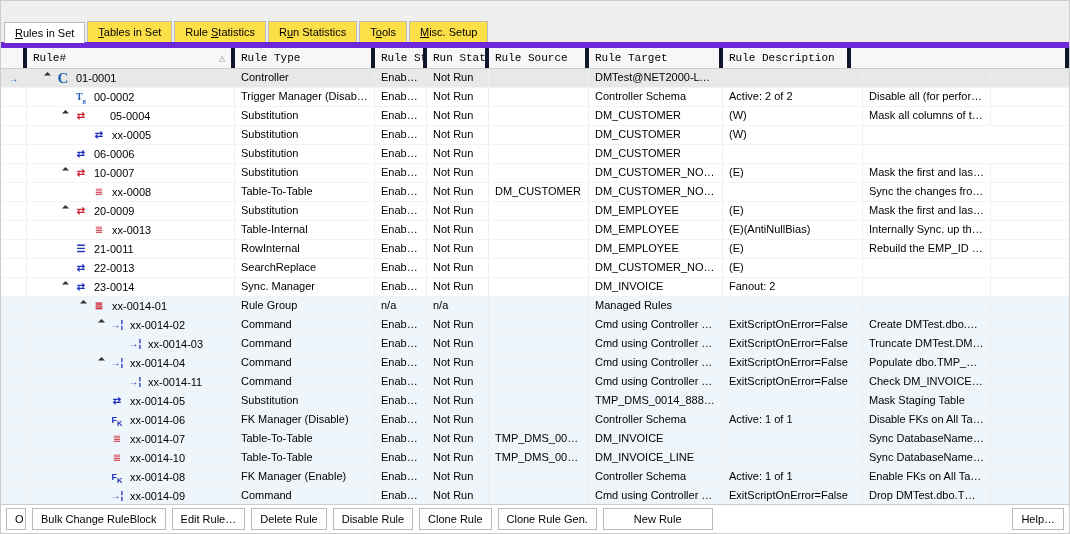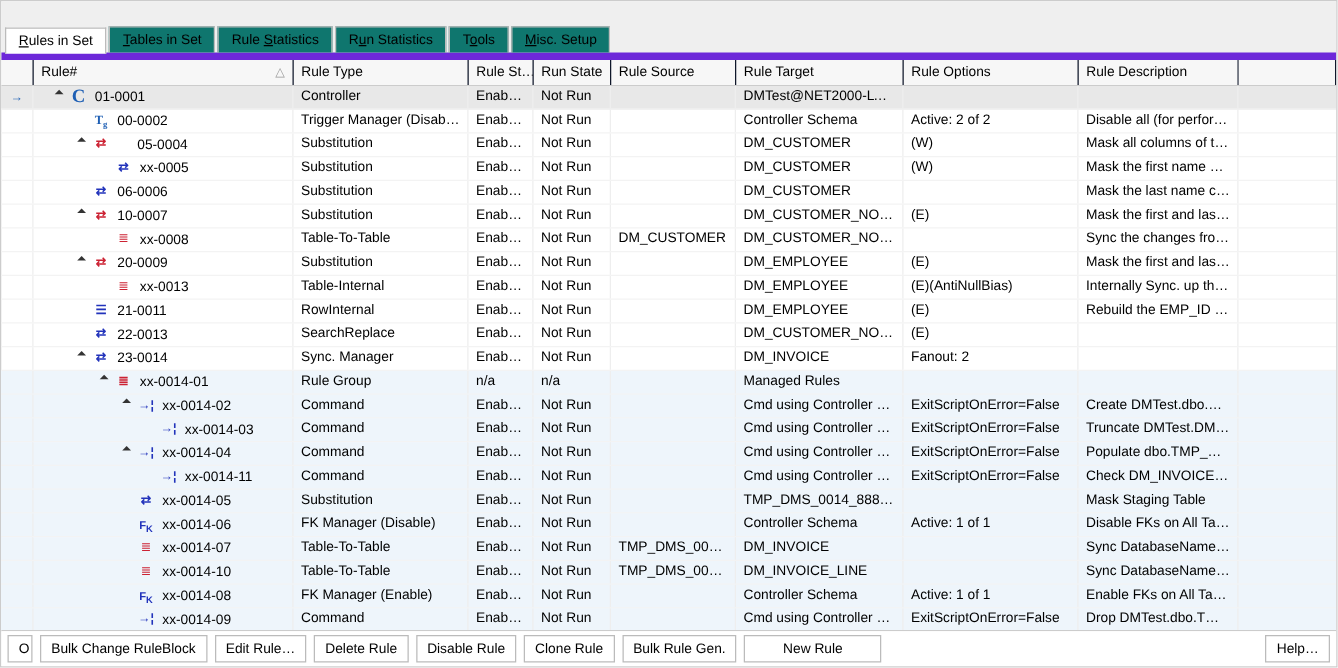--- a/index.html
+++ b/index.html
@@ -19,45 +19,46 @@
     display: flex;
     border-bottom: 6px solid #6d28d9;
     background: #efefef;
     padding-left: 3px;
     padding-top: 20px;
   }
   .tab {
     padding: 4px 10px;
     border: 1px solid #bbb;
     border-bottom: none;
-    background: #0f766e;
+    background: #fde047;
     margin-right: 2px;
     cursor: pointer;
   }
   .tab.active {
     background: #fff;
     position: relative;
     top: 1px;
   }
   .tab .ul { text-decoration: underline; }
   .header {
     display: flex;
     border-bottom: 1px solid #ccc;
     background: #f7f7f7;
     font-weight: normal;
   }
   .header .hcell {
-    border-right: 1px solid #0f172a;
+    border-right: 4px solid #0f172a;
     padding: 4px 6px;
     white-space: nowrap;
     overflow: hidden;
     text-overflow: ellipsis;
     display: flex;
     align-items: center;
     gap: 4px;
+    font-family: Liberation Mono, monospace;
   }
   .c-icon   { width: 26px;  flex: 0 0 26px; }
   .c-tree   { width: 208px; flex: 0 0 208px; }
   .c-type   { width: 140px; flex: 0 0 140px; }
   .c-st     { width: 52px;  flex: 0 0 52px; }
   .c-run    { width: 62px;  flex: 0 0 62px; }
   .c-src    { width: 100px; flex: 0 0 100px; }
   .c-tgt    { width: 134px; flex: 0 0 134px; }
   .c-opt    { width: 140px; flex: 0 0 140px; }
   .c-desc   { width: 128px; flex: 0 0 128px; }
@@ -157,21 +158,20 @@
   <div class="hcell c-icon"></div>
   <div class="hcell c-tree">
     <span>Rule#</span>
       <span class="sort-ind">△</span>
   </div>
   <div class="hcell c-type">Rule Type</div>
   <div class="hcell c-st">Rule St…</div>
   <div class="hcell c-run">Run State</div>
   <div class="hcell c-src">Rule Source</div>
   <div class="hcell c-tgt">Rule Target</div>
-  <div class="hcell c-opt">Rule Options</div>
   <div class="hcell c-desc">Rule Description</div>
   <div class="hcell c-scroll"></div>
 </div>
 
 <div class="grid" id="grid">
     <div class="row selected">
       <div class="c-icon"><span class="arrow-icon">→</span></div>
       <div class="c-tree tree-cell">
         <span style="display:inline-block;width:16px;flex-shrink:0"></span>
         <span class="expander exp-open"></span>
@@ -225,37 +225,35 @@
         <span class="expander"></span>
         <span class="tree-icon ti-Hb">⇄</span>
         <span style="margin-left:4px">xx-0005</span>
       </div>
       <div class="c-type">Substitution</div>
       <div class="c-st">Enabled</div>
       <div class="c-run">Not Run</div>
       <div class="c-src"></div>
       <div class="c-tgt">DM_CUSTOMER</div>
       <div class="c-opt">(W)</div>
-      <div class="c-desc">Mask the first name c…</div>
     </div>
     <div class="row">
       <div class="c-icon"></div>
       <div class="c-tree tree-cell">
         <span style="display:inline-block;width:34px;flex-shrink:0"></span>
         <span class="expander"></span>
         <span class="tree-icon ti-Hb">⇄</span>
         <span style="margin-left:4px">06-0006</span>
       </div>
       <div class="c-type">Substitution</div>
       <div class="c-st">Enabled</div>
       <div class="c-run">Not Run</div>
       <div class="c-src"></div>
       <div class="c-tgt">DM_CUSTOMER</div>
       <div class="c-opt"></div>
-      <div class="c-desc">Mask the last name co…</div>
     </div>
     <div class="row">
       <div class="c-icon"></div>
       <div class="c-tree tree-cell">
         <span style="display:inline-block;width:34px;flex-shrink:0"></span>
         <span class="expander exp-open"></span>
         <span class="tree-icon ti-H">⇄</span>
         <span style="margin-left:4px">10-0007</span>
       </div>
       <div class="c-type">Substitution</div>
@@ -540,17 +538,17 @@
     </div>
   </div>
 
 <div class="toolbar">
   <button class="o-btn">O</button>
   <button>Bulk Change RuleBlock</button>
   <button>Edit Rule…</button>
   <button>Delete Rule</button>
   <button>Disable Rule</button>
   <button>Clone Rule</button>
-  <button>Bulk Rule Gen.</button>
+  <button>Clone Rule Gen.</button>
   <button style="padding-left:30px;padding-right:30px">New Rule</button>
   <div class="spacer"></div>
   <button>Help…</button>
 </div>
 
 </body></html>

